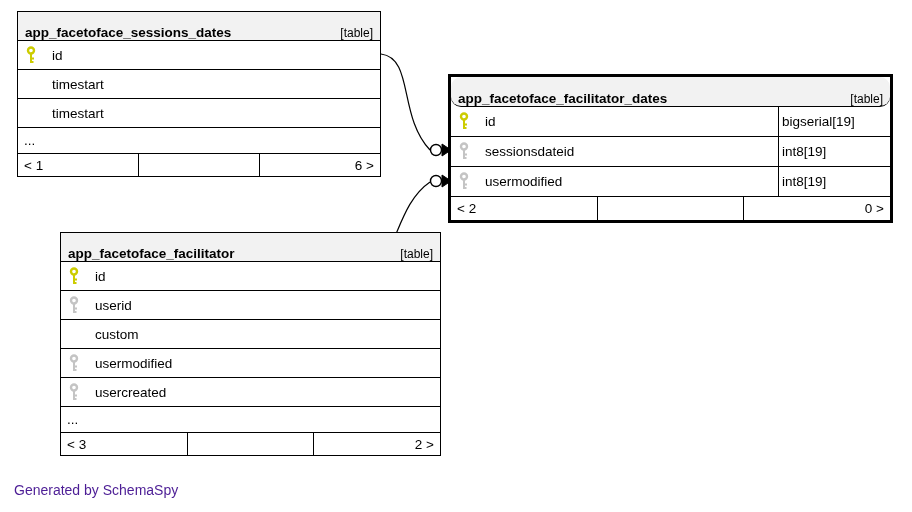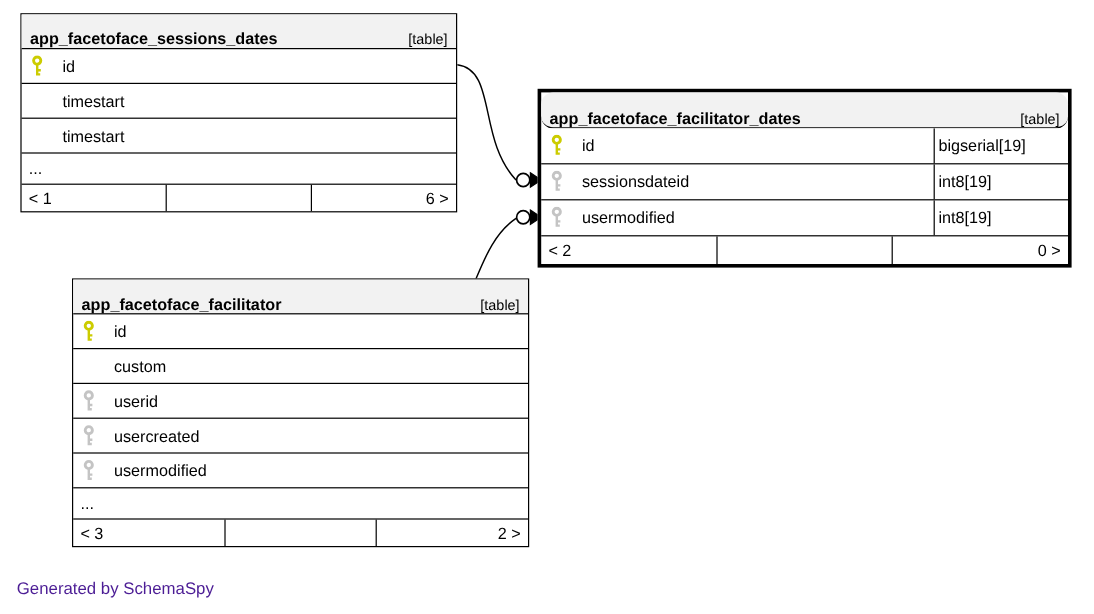--- a/index.html
+++ b/index.html
@@ -195,49 +195,49 @@
   <div class="trow">
     <span class="keycell">
       <svg class="key-icon pk" width="10" height="19" viewBox="0 0 10 19">
         <circle cx="5" cy="4.5" r="3" fill="none" stroke="currentColor" stroke-width="2.4"></circle>
         <path d="M5 7.5 V17 M5 12.5 h3 M5 16 h2.5" fill="none" stroke="currentColor" stroke-width="2"></path>
       </svg>
     </span>
     <span class="cname">id</span>
   </div>
   <div class="trow">
+    <span class="keycell">
+      <svg class="key-icon fk" width="10" height="19" viewBox="0 0 10 19">
+        <circle cx="5" cy="4.5" r="3" fill="none" stroke="currentColor" stroke-width="2.4"></circle>
+        <path d="M5 7.5 V17 M5 12.5 h3 M5 16 h2.5" fill="none" stroke="currentColor" stroke-width="2"></path>
+      </svg>
+    </span>
+    <span class="cname">userid</span>
+  </div>
+  <div class="trow">
     <span class="keycell"></span>
     <span class="cname">custom</span>
   </div>
   <div class="trow">
     <span class="keycell">
       <svg class="key-icon fk" width="10" height="19" viewBox="0 0 10 19">
         <circle cx="5" cy="4.5" r="3" fill="none" stroke="currentColor" stroke-width="2.4"></circle>
         <path d="M5 7.5 V17 M5 12.5 h3 M5 16 h2.5" fill="none" stroke="currentColor" stroke-width="2"></path>
       </svg>
     </span>
-    <span class="cname">userid</span>
+    <span class="cname">usermodified</span>
   </div>
   <div class="trow">
     <span class="keycell">
       <svg class="key-icon fk" width="10" height="19" viewBox="0 0 10 19">
         <circle cx="5" cy="4.5" r="3" fill="none" stroke="currentColor" stroke-width="2.4"></circle>
         <path d="M5 7.5 V17 M5 12.5 h3 M5 16 h2.5" fill="none" stroke="currentColor" stroke-width="2"></path>
       </svg>
     </span>
     <span class="cname">usercreated</span>
-  </div>
-  <div class="trow">
-    <span class="keycell">
-      <svg class="key-icon fk" width="10" height="19" viewBox="0 0 10 19">
-        <circle cx="5" cy="4.5" r="3" fill="none" stroke="currentColor" stroke-width="2.4"></circle>
-        <path d="M5 7.5 V17 M5 12.5 h3 M5 16 h2.5" fill="none" stroke="currentColor" stroke-width="2"></path>
-      </svg>
-    </span>
-    <span class="cname">usermodified</span>
   </div>
   <div class="erow">
     <span>...</span>
   </div>
   <div class="tfoot">
     <span class="fcell">&lt; 3</span>
     <span class="fcell"></span>
     <span class="fcell right">2 &gt;</span>
   </div>
 </div>

